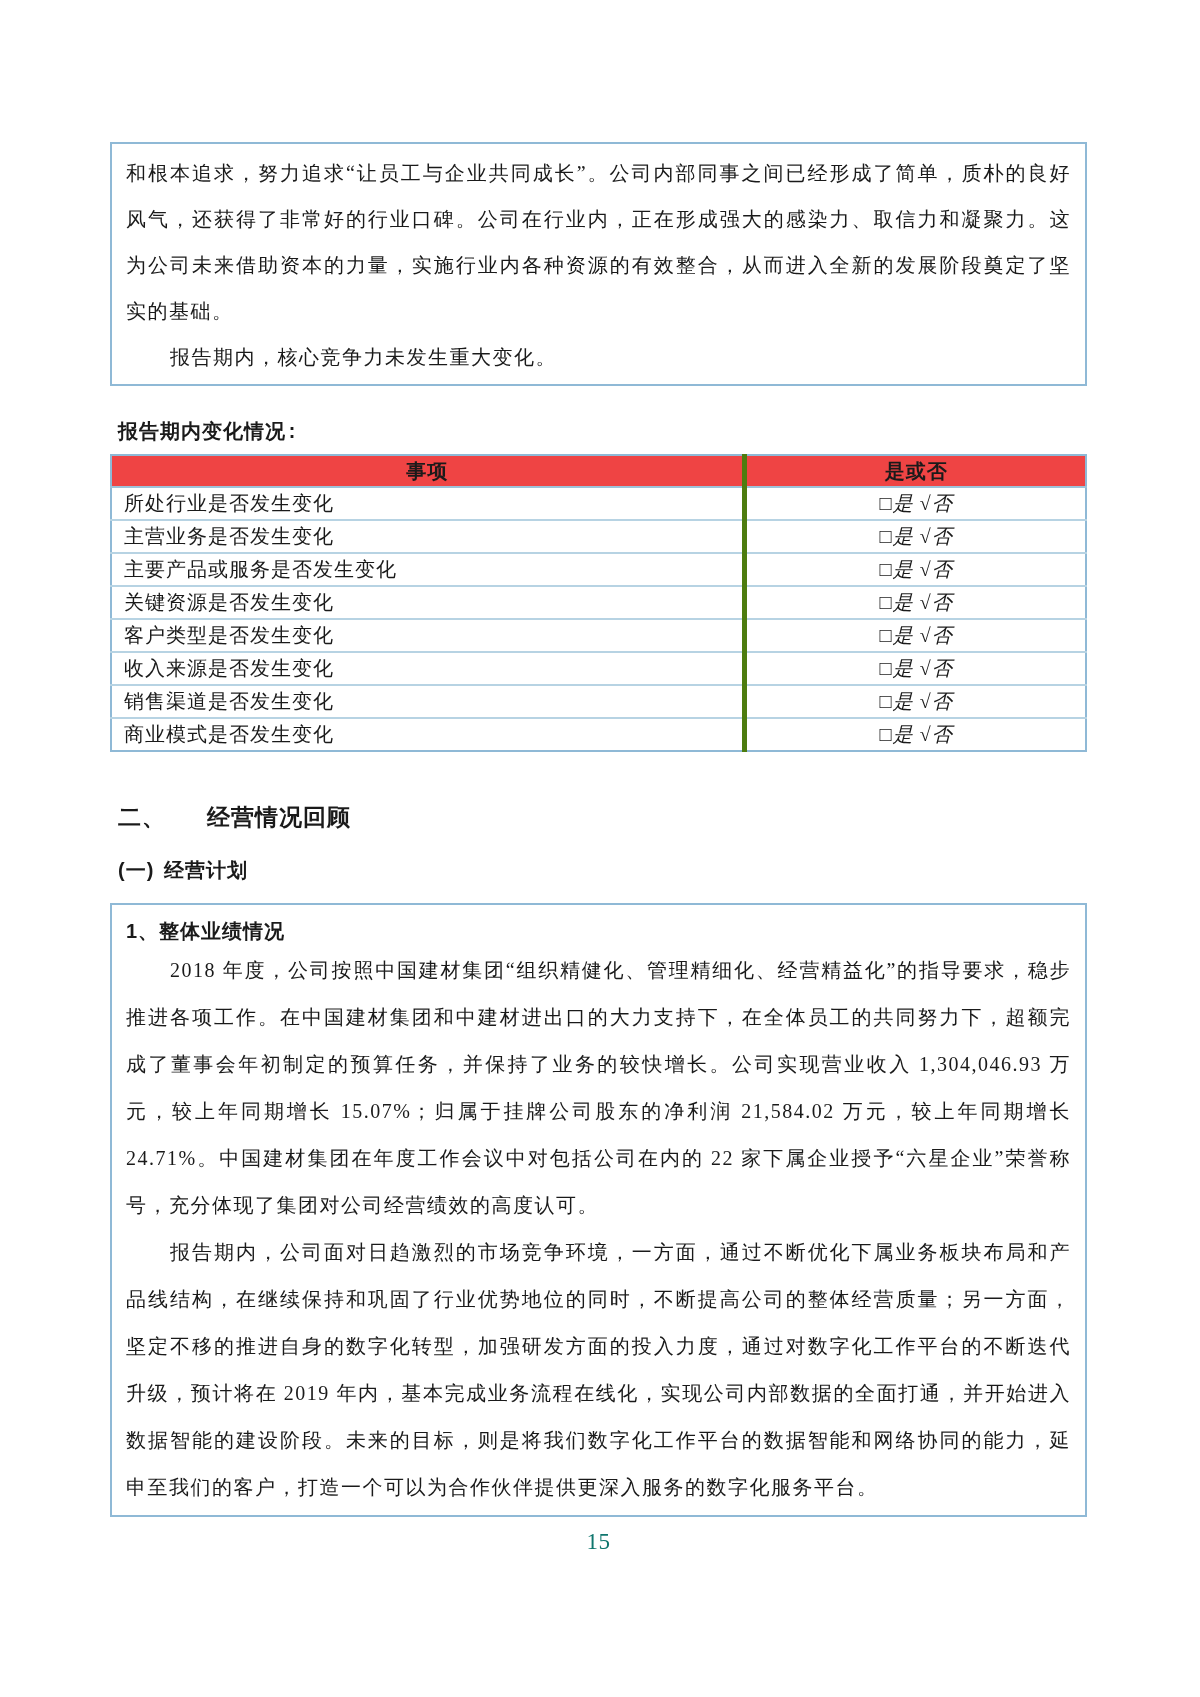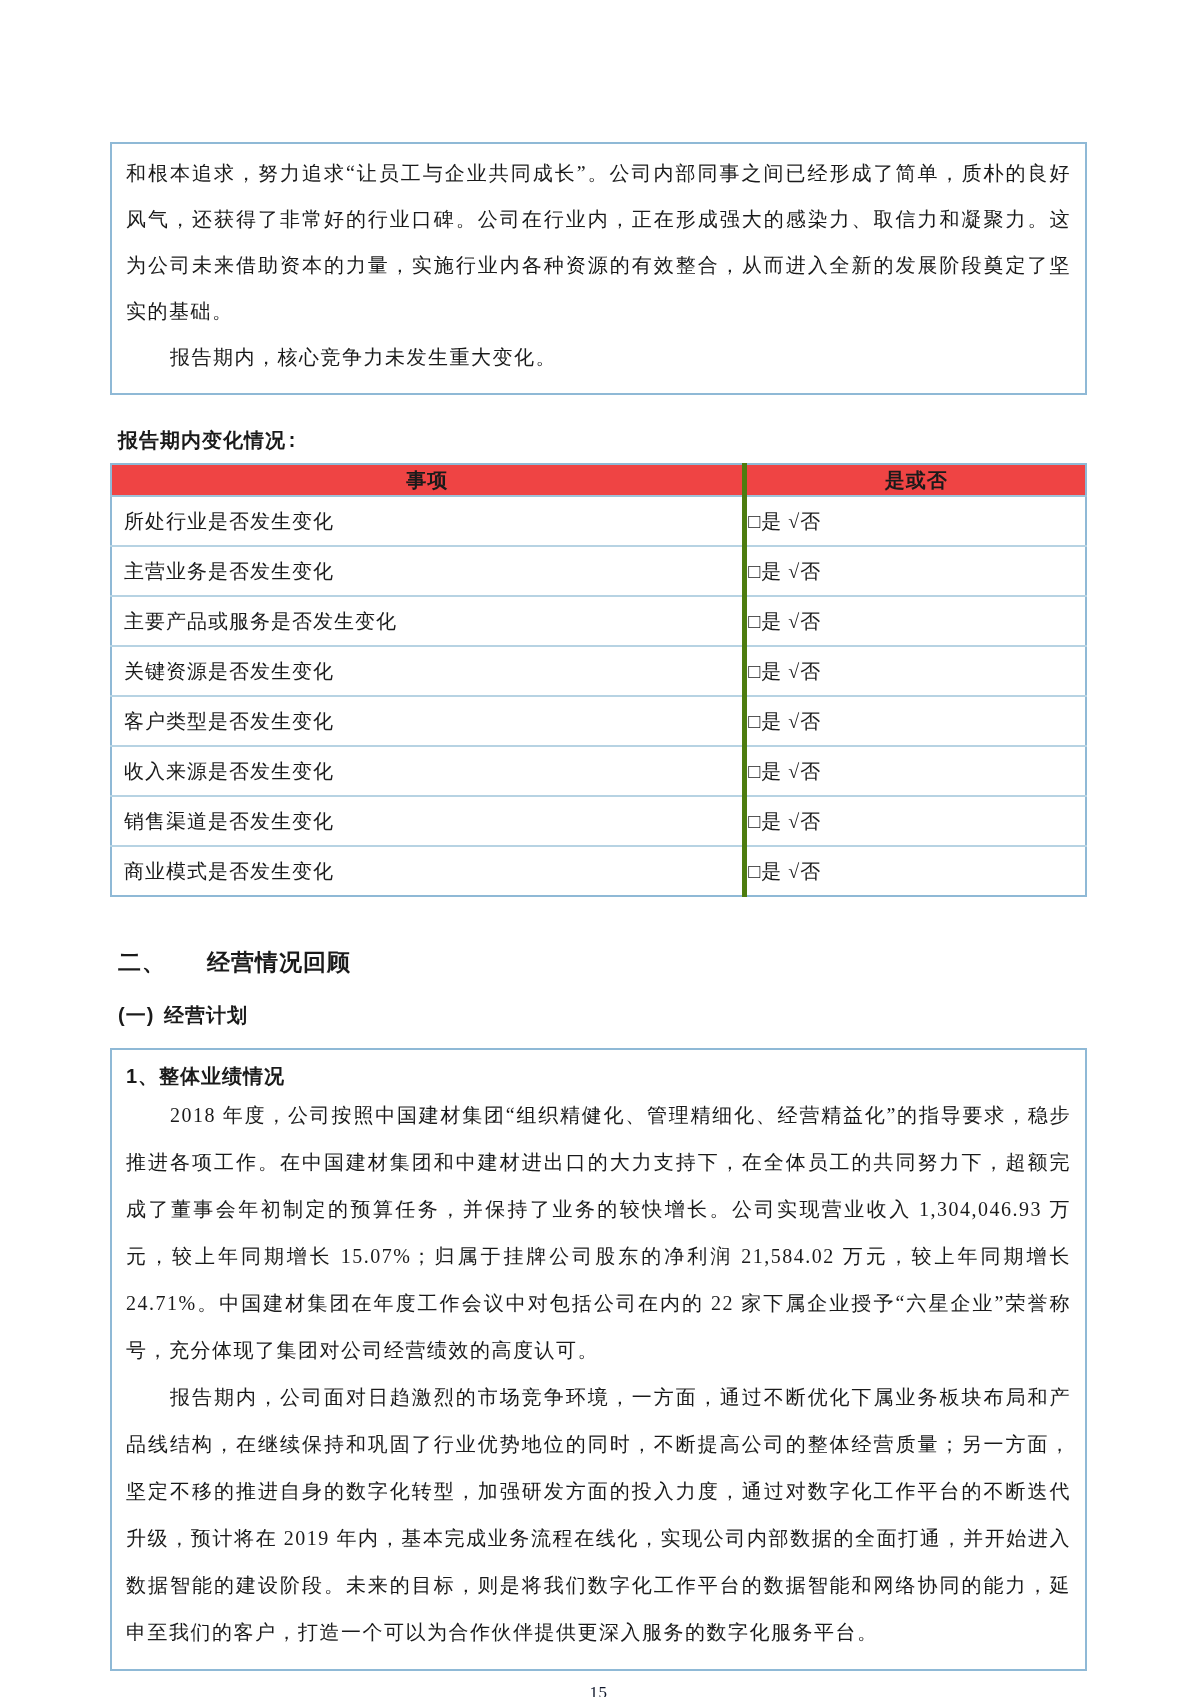--- a/index.html
+++ b/index.html
@@ -22,21 +22,21 @@
     height: 100%;
   }
   .content {
     margin-left: 110px;
     margin-right: 113px; 
   }
 
   
   .tbox {
     border: 2px solid #8fb9d6;
-    padding: 6px 14px 13px 14px;
+    padding: 6px 14px 4px 14px;
     font-size: 20px;
     line-height: 46px;
     letter-spacing: 1.5px;
     text-align: justify;
   }
   .tbox p { margin: 0; }
   .indent { text-indent: 44px; }
 
   .intro-box { margin-top: 142px; }
 
@@ -59,25 +59,25 @@
     letter-spacing: 1px;
   }
   table.changes th {
     background: #ef4444;
     height: 32px;
     font-weight: bold;
     text-align: center;
     border-bottom: 2px solid #9fc2d8;
   }
   table.changes td {
-    height: 50px;
+    height: 33px;
     border-top: 2px solid #b7d3e3;
   }
   table.changes td.item { text-align: left; padding-left: 12px; }
-  table.changes td.answer { text-align: left; }
+  table.changes td.answer { text-align: center; font-style: italic; }
   table.changes th + th,
   table.changes td + td { border-left: 5px solid #4d7c0f; }
   table.changes col.c1 { width: 65%; }
   table.changes col.c2 { width: 35%; }
 
   
   .sec-heading {
     margin-top: 50px;
     display: flex;
     align-items: baseline;
@@ -108,23 +108,23 @@
     font-weight: bold;
     font-size: 20px;
     line-height: 32px;
     letter-spacing: 1px;
   }
 
   
   .page-number {
     margin-top: 12px;
     text-align: center;
-    font-size: 17px;
+    font-size: 23px;
     letter-spacing: 0.5px;
-    color: #0f172a;
+    color: #0f766e;
   }
 </style>
 </head>
 <body>
 
 <div class="page">
   <div class="content">
 
     <section class="tbox intro-box">
       <p>和根本追求，努力追求“让员工与企业共同成长”。公司内部同事之间已经形成了简单，质朴的良好风气，还获得了非常好的行业口碑。公司在行业内，正在形成强大的感染力、取信力和凝聚力。这为公司未来借助资本的力量，实施行业内各种资源的有效整合，从而进入全新的发展阶段奠定了坚实的基础。</p>

